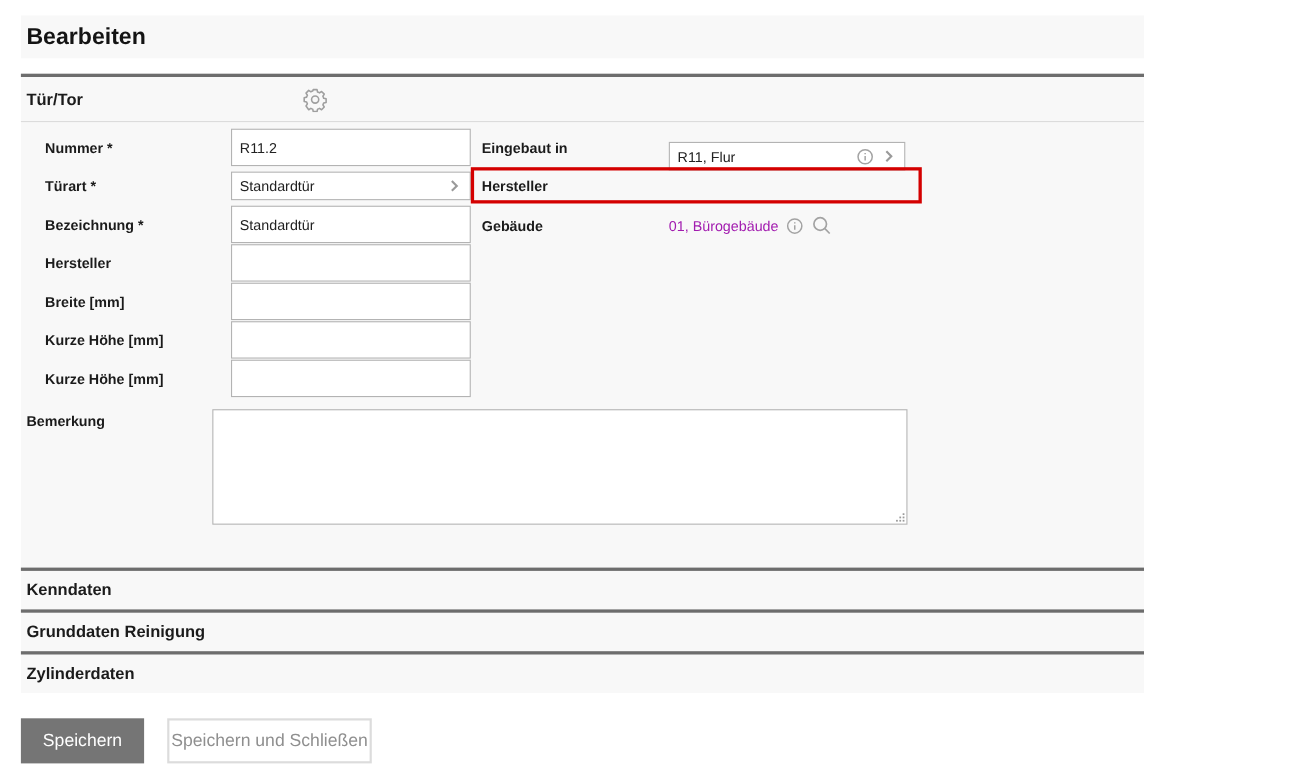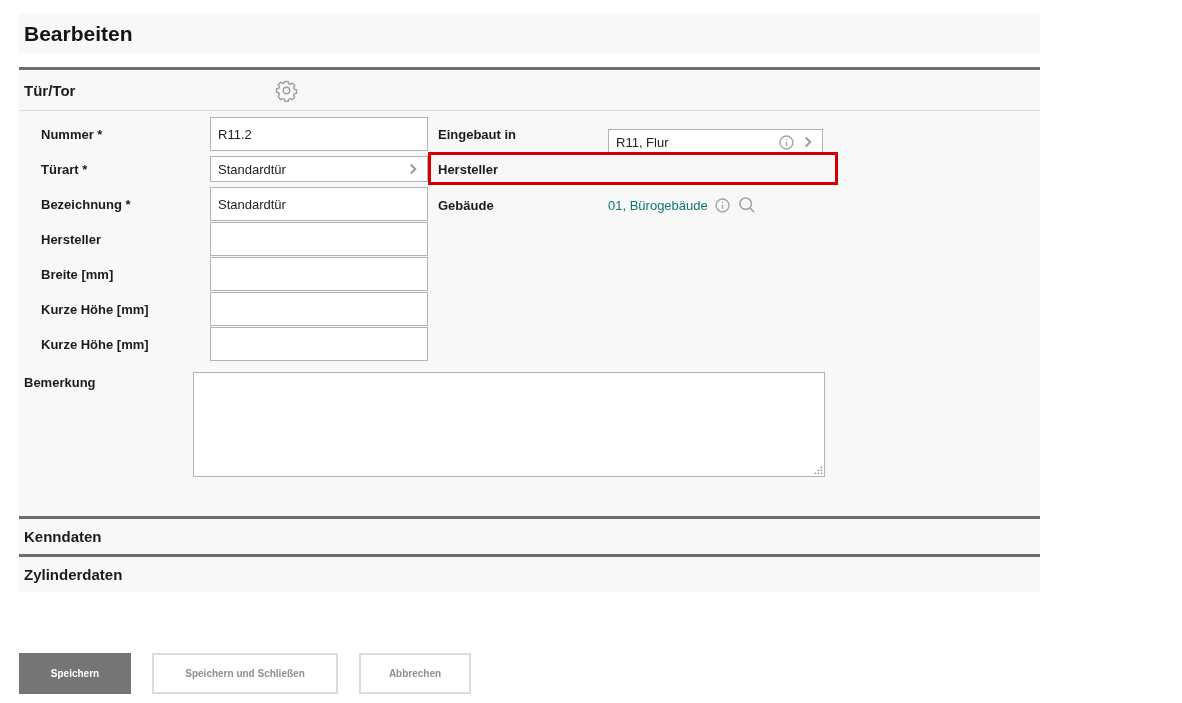--- a/index.html
+++ b/index.html
@@ -31,41 +31,41 @@
   .t-input { flex:0 0 218px; height:26px; border:1px solid #b3b3b3; background:#fff;
              font-family:"Liberation Sans", sans-serif; font-size:13px; color:#222; padding:16px 7px; }
   .picker { height:26px; border:1px solid #b3b3b3; background:#fff; display:flex;
             align-items:center; padding:0 5px 0 7px; cursor:pointer; }
   .picker-l { flex:0 0 218px; }
   .picker-r { flex:0 0 215px;margin-top:16px; }
   .picker .val { flex:1; font-size:13px; color:#222; white-space:nowrap; overflow:hidden; }
   .picker .ico { flex:0 0 auto; display:flex; align-items:center; margin-left:4px; }
 
   .readonly-val { display:flex; align-items:center; gap:6px; }
-  .readonly-text { font-size:13px; color:#0f766e; }
+  .readonly-text { font-size:13px; color:#a21caf; }
 
   .highlight-box { position:absolute; left:409px; top:41px; width:410px; height:33px;
                    border:3px solid #d40000; pointer-events:none; }
 
   .bem-label { position:absolute; left:5px; top:264px; }
   .bem-area { position:absolute; left:174px; top:261px; width:632px; height:105px;
               border:1px solid #b3b3b3; background:#fff; font-family:"Liberation Sans", sans-serif;
               font-size:13px; color:#222; padding:4px 6px; resize:none; }
   .resize-handle { position:absolute; left:794px; top:354px; width:10px; height:10px; cursor:nwse-resize; }
 
   .undo-wrap { position:absolute; right:14px; top:371px; width:27px; height:27px; cursor:pointer; }
 
   .section-closed { border-top:3px solid #6d6d6d; background:#f8f8f8; position:relative;
                     height:38px; display:flex; align-items:center; cursor:pointer; }
   .section-closed .sec-label { font-size:15px; }
   .closed-chevron { position:absolute; right:14px; top:9px; width:20px; height:20px; cursor:pointer; }
 
   .actions { position:absolute; left:19px; top:653px; display:flex; gap:21px; }
   .btn { height:41px; display:flex; align-items:center; justify-content:center;
-         font-family:"Liberation Sans", sans-serif; font-size:10px; font-weight:bold; cursor:pointer; }
+         font-family:"Liberation Sans", sans-serif; font-size:16px; font-weight:normal; cursor:pointer; }
   .btn-primary { width:112px; background:#757575; color:#ffffff; border:none; }
   .btn-secondary { background:#ffffff; color:#8f8f8f; border:2px solid #dcdcdc; }
   .btn-w186 { width:186px; }
   .btn-w112 { width:112px; }
 
   svg { display:block; }
 </style>
 </head>
 <body>
 
@@ -206,31 +206,38 @@
 
     <div class="section-closed">
       <span class="sec-label">Kenndaten</span>
       <span class="closed-chevron">
         <svg viewBox="0 0 24 24" width="20" height="20" fill="none" stroke="#8c8c8c" stroke-width="2.4">
             <polyline points="6 9 12 15 18 9"></polyline>
           </svg>
       </span>
     </div>
 
+    <div class="section-closed">
+      <span class="sec-label">Grunddaten Reinigung</span>
+      <span class="closed-chevron">
+        <svg viewBox="0 0 24 24" width="20" height="20" fill="none" stroke="#8c8c8c" stroke-width="2.4">
+            <polyline points="6 9 12 15 18 9"></polyline>
+          </svg>
+      </span>
+    </div>
 
     <div class="section-closed">
       <span class="sec-label">Zylinderdaten</span>
       <span class="closed-chevron">
         <svg viewBox="0 0 24 24" width="20" height="20" fill="none" stroke="#8c8c8c" stroke-width="2.4">
             <polyline points="6 9 12 15 18 9"></polyline>
           </svg>
       </span>
     </div>
 
   </div>
 
   <div class="actions">
     <button class="btn btn-primary">Speichern</button>
     <button class="btn btn-secondary btn-w186">Speichern und Schließen</button>
-    <button class="btn btn-secondary btn-w112">Abbrechen</button>
   </div>
 
 </div>
 
 </body></html>

